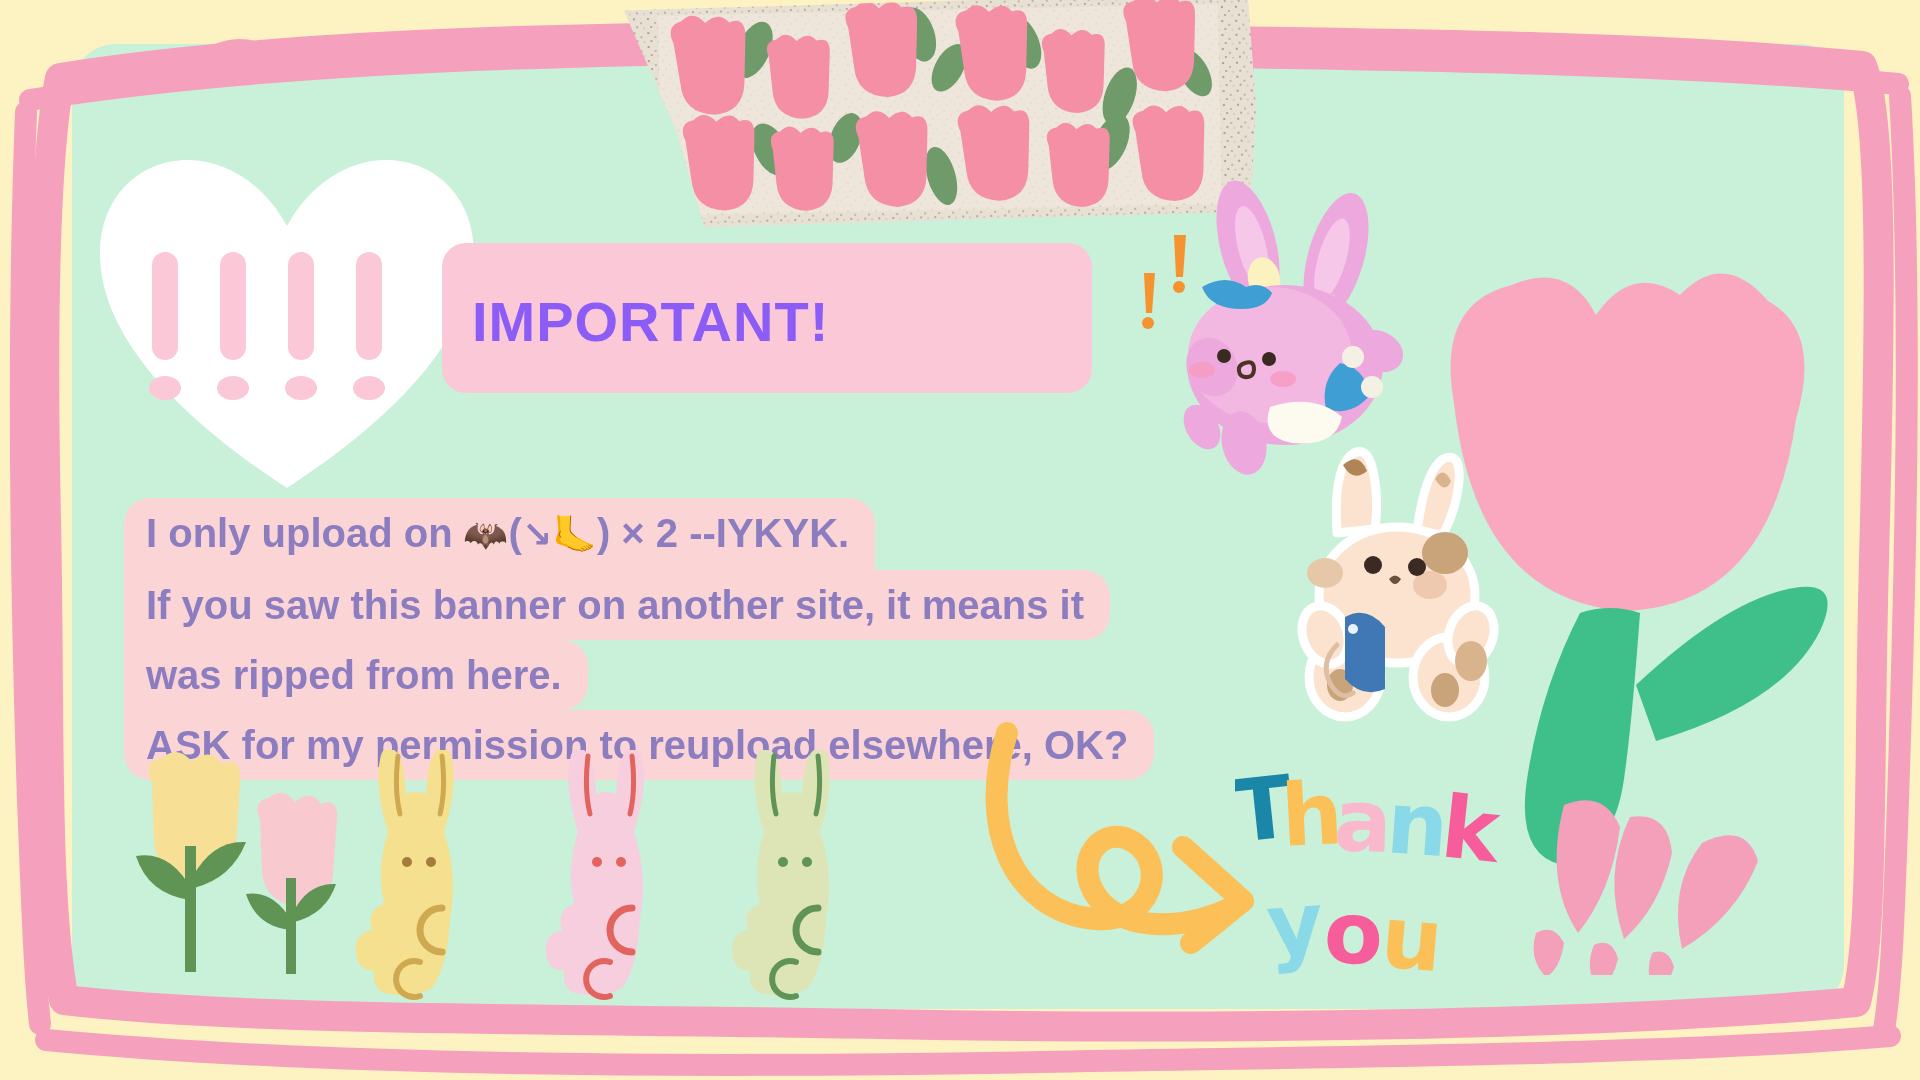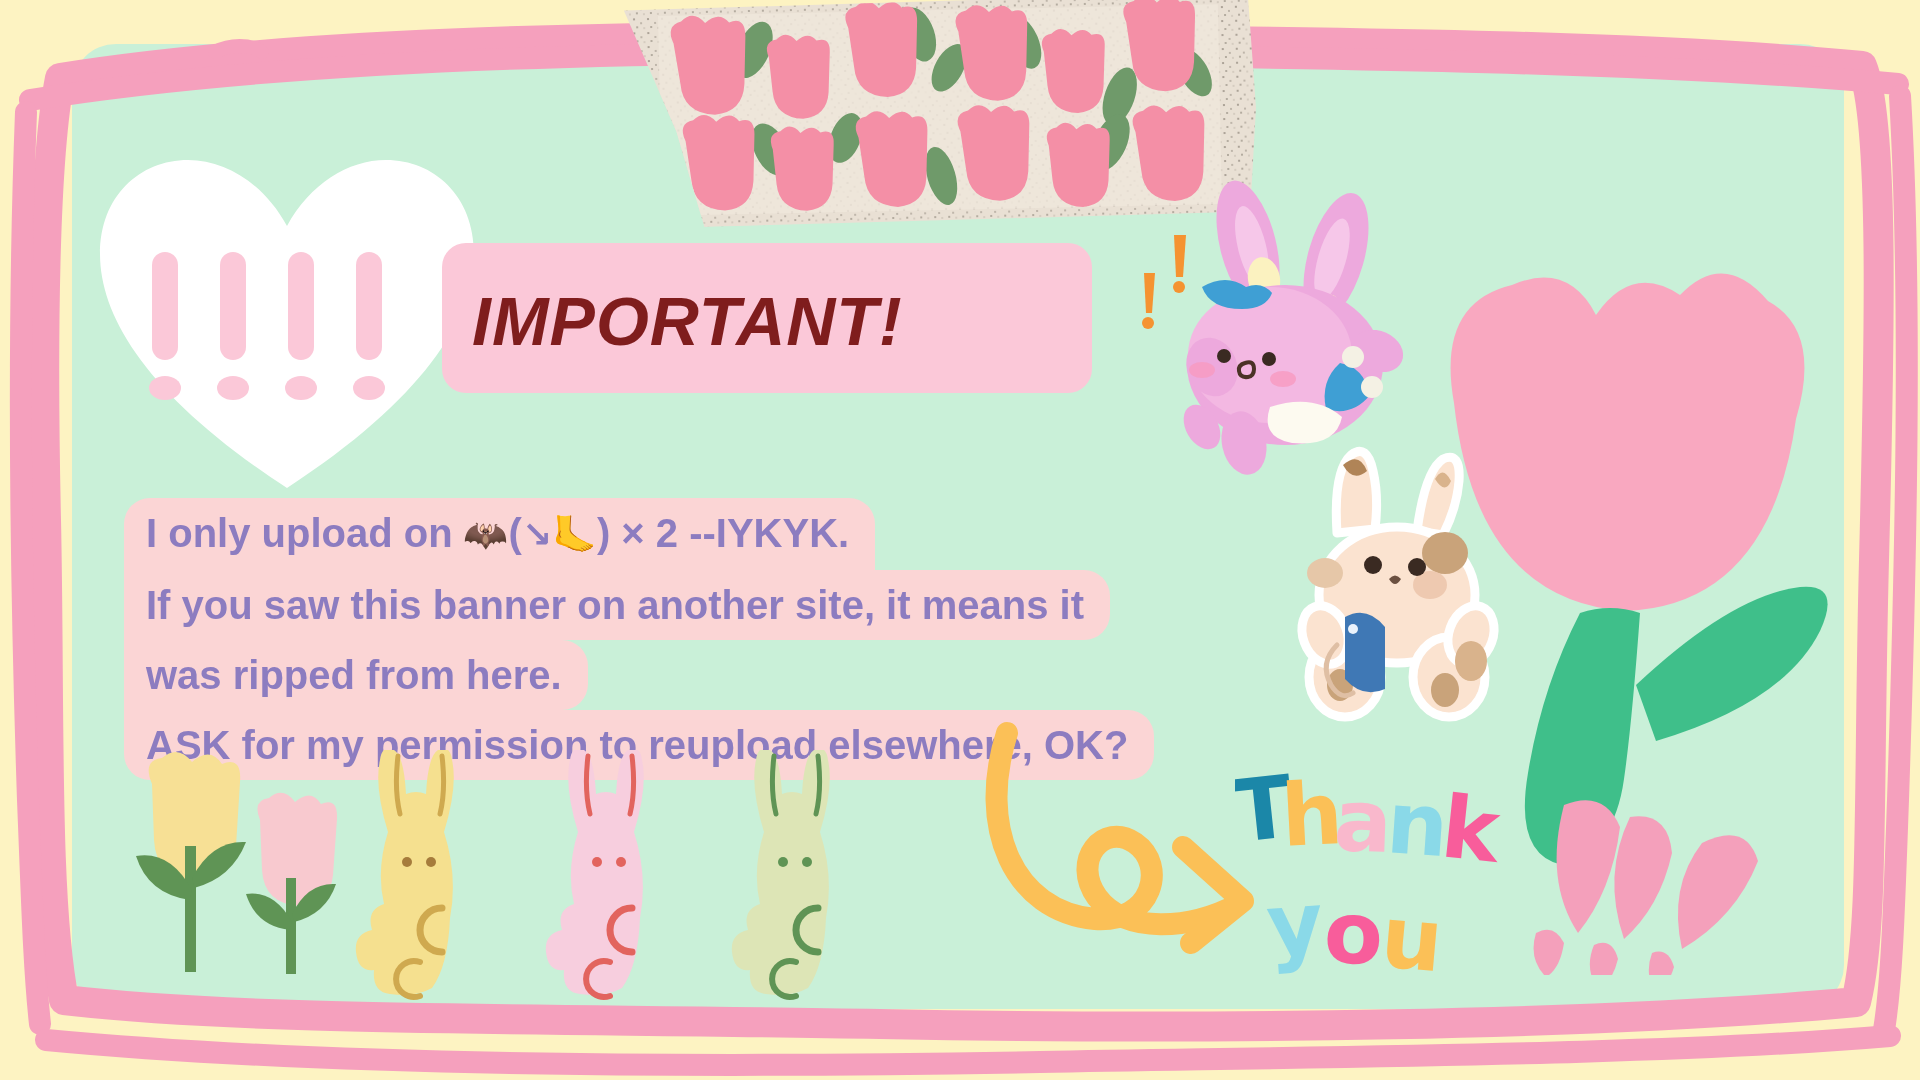--- a/index.html
+++ b/index.html
@@ -26,24 +26,23 @@
   .heart-wrap{position:absolute;left:92px;top:150px;width:390px;height:340px;}
 
   
   .imp-band{
     position:absolute;left:442px;top:243px;width:650px;height:150px;
     background:#fbc8d8;border-radius:24px;
   }
   .imp-text{
     position:absolute;left:472px;top:262px;width:620px;height:118px;
     display:flex;align-items:center;
-    font-size:68px;font-weight:bold;letter-spacing:1px;
-    color:#7f1d1d;
+    font-size:56px;font-weight:bold;letter-spacing:1px;
+    color:#8b5cf6;
     font-family:"Liberation Sans", sans-serif;
-    font-style:italic;
   }
 
   
   .body-block{position:absolute;left:100px;top:498px;width:1110px;margin-left:24px;}
   .ln{
     display:table;                
     background:#fbd5d5;
     color:#8c7cc0;
     font-size:40px;font-weight:bold;
     line-height:60px;

